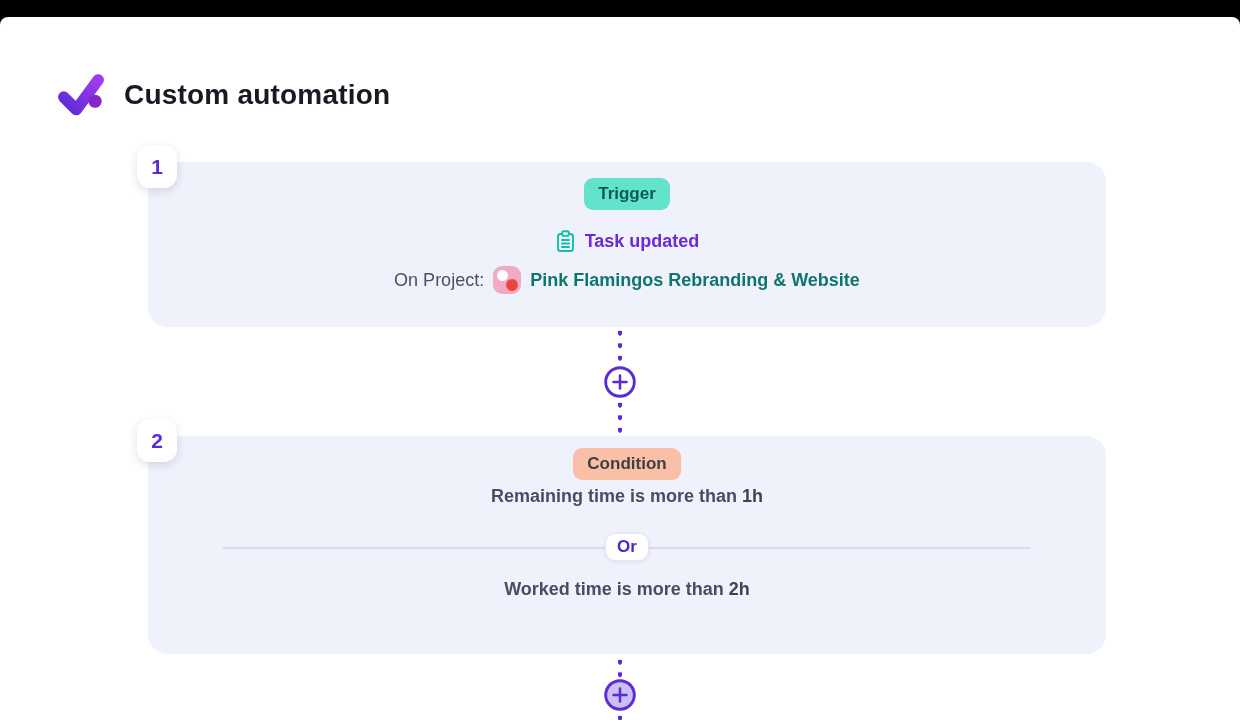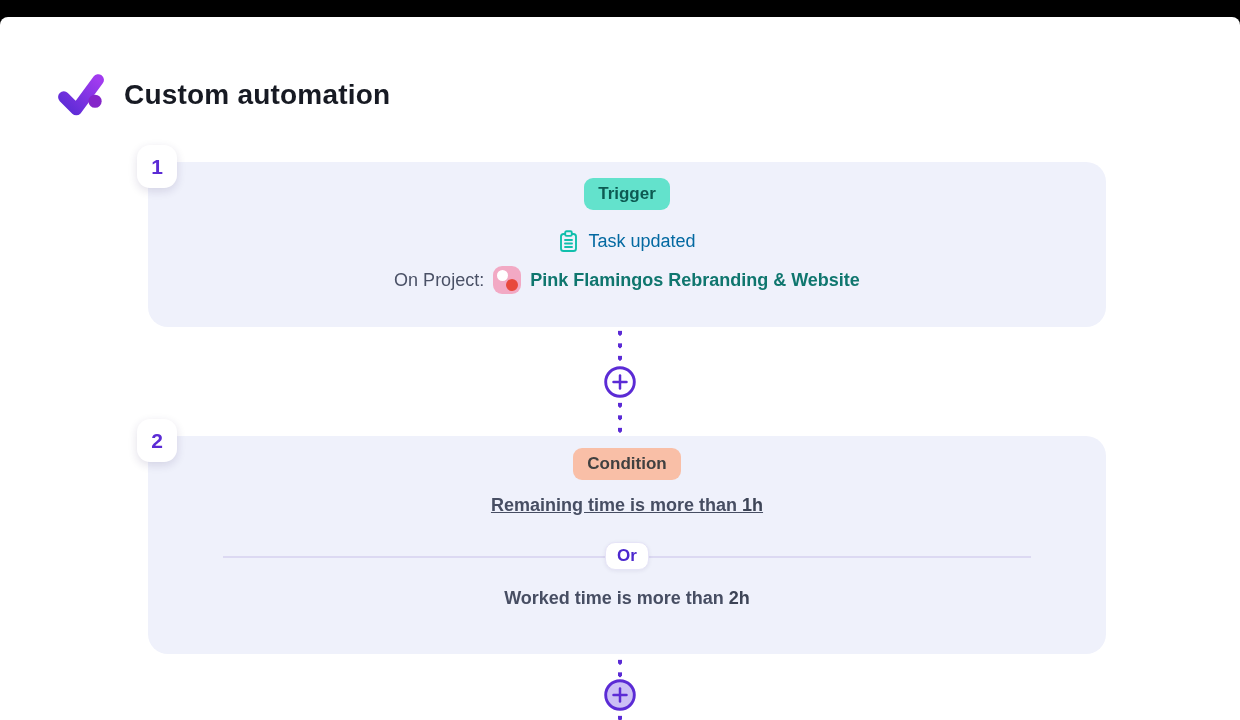--- a/index.html
+++ b/index.html
@@ -39,37 +39,37 @@
   }
 
   .type-badge{
     border-radius:9px;padding:6px 14px;
     font-size:17px;font-weight:700;line-height:20px;
   }
   .badge-trigger{margin-top:16px;background:#63e2cc;color:#0d5a52;}
   .badge-condition{margin-top:12px;background:#f9bfa7;color:#404040;}
 
   .card-row{display:flex;align-items:center;justify-content:center;gap:9px;}
-  .event-row{margin-top:20px;font-size:18px;font-weight:400;color:#0369a1;}
+  .event-row{margin-top:20px;font-size:18px;font-weight:700;color:#6d28d9;}
   .project-row{margin-top:13px;font-size:18px;color:#4a5166;}
   .project-name{font-weight:700;color:#0f766e;}
   .clipboard-icon{display:block;}
 
   .project-avatar{
     position:relative;width:28px;height:28px;border-radius:9px;background:#f2a9c4;
   }
   .project-avatar .dot-white{
     position:absolute;left:4px;top:4px;width:11px;height:11px;border-radius:50%;background:#ffffff;
   }
   .project-avatar .dot-red{
     position:absolute;right:3px;bottom:3px;width:12px;height:12px;border-radius:50%;background:#e8483c;
   }
 
   .condition-line{font-size:18px;font-weight:700;color:#474e63;}
-  .cond-1{margin-top:15px;text-decoration:underline;}
+  .cond-1{margin-top:6px;}
   .cond-2{margin-top:16px;}
   .condition-line .cond-value{font-weight:800;color:#3d4456;}
 
   
   .or-divider{
     position:relative;width:808px;margin-top:24px;height:32px;
     display:flex;align-items:center;justify-content:center;
   }
   .or-divider .line{
     position:absolute;left:0;right:0;top:50%;height:2px;background:#dcd9f2;

